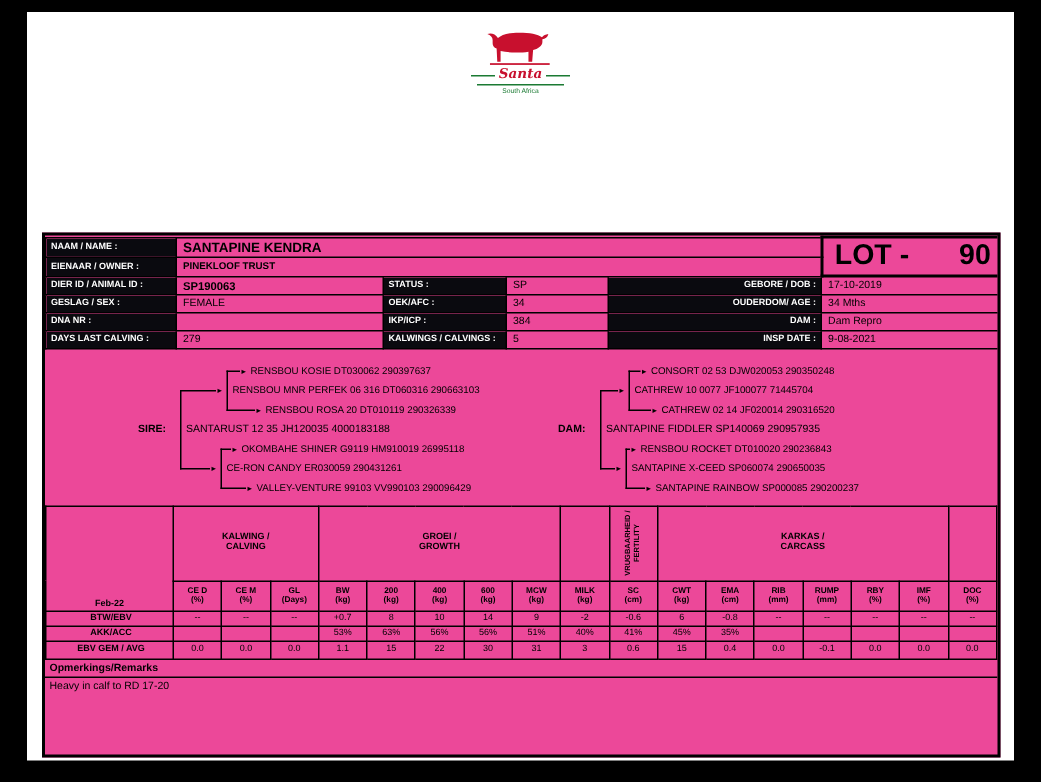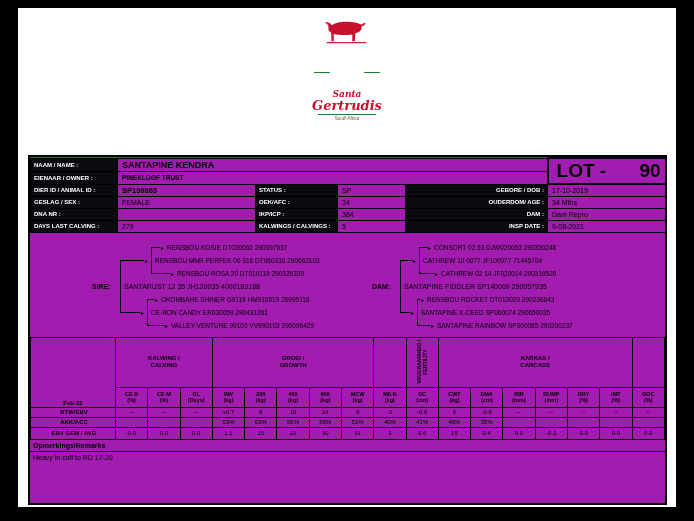--- a/index.html
+++ b/index.html
@@ -5,27 +5,27 @@
   *{margin:0;padding:0;box-sizing:border-box;}
   html,body{width:694px;height:521px;overflow:hidden;}
   body{background:#000;font-family:"Liberation Sans",sans-serif;position:relative;color:#000;}
   .page{position:absolute;left:18px;top:8px;width:658px;height:499px;background:#fff;}
 
   
   .logo{position:absolute;top:10px;left:50%;transform:translateX(-50%);width:120px;text-align:center;}
   .bull{display:block;margin:0 auto;}
   .s1row{display:flex;justify-content:center;align-items:center;gap:3px;margin-top:1px;}
   .gline{width:16px;height:1px;background:#1b7a33;display:inline-block;}
-  .s1{font-family:"DejaVu Serif",serif;font-style:italic;font-weight:700;font-size:9px;color:#c8102e;line-height:1;margin-top:44px;}
+  .s1{font-family:"DejaVu Serif",serif;font-style:italic;font-weight:700;font-size:9px;color:#c8102e;line-height:1;}
   .s2{font-family:"DejaVu Serif",serif;font-style:italic;font-weight:700;font-size:13px;color:#c8102e;line-height:1.1;}
   .s2u{width:58px;height:1px;background:#1b7a33;margin:1px auto 0;}
   .s3{font-size:4.5px;color:#1b7a33;line-height:1.8;}
 
   
-  .doc{position:absolute;left:10px;top:147px;width:639px;height:350px;border:2px solid #000;background:#a21caf;overflow:hidden;}
+  .doc{position:absolute;left:10px;top:147px;width:639px;height:350px;border:2px solid #000;background:#ec4899;overflow:hidden;}
   table{border-collapse:collapse;table-layout:fixed;width:100%;}
   td{border:1px solid #000;overflow:hidden;white-space:nowrap;vertical-align:middle;}
   .dk{background:#0a0a0f;color:#fff;font-size:6px;font-weight:700;padding:0 3px;}
   .dk.r{text-align:right;}
   .wv{font-size:7px;padding:0 4px;}
   .wv.b{font-weight:700;font-size:7.5px;}
   .vname{font-size:9px;font-weight:700;}
   .vowner{font-size:6.5px;font-weight:700;}
   .lotcell{border:2px solid #000;padding:0 8px;}
   .lotflex{display:flex;justify-content:space-between;align-items:center;font-size:19px;font-weight:700;}
@@ -61,21 +61,20 @@
   <div class="logo">
     <svg class="bull" width="46" height="27" viewBox="0 0 52 30" aria-hidden="true">
       <path fill="#c8102e" d="M9,8 C7,5 4,4 1,5 C3.5,6 5,7.5 5,9.5 L5,12 C5,14 6,15.2 8,16 L8.5,26 L11,26 L11,17.8 C17,19.3 26,19.3 32,18.3 L32,26 L34.8,26 L35.5,17 C39,16.3 42.5,14 42.5,11 L42.5,9 C44.5,8.8 46.5,7.5 47,5 C45,5.3 43.2,6 42.2,7.5 C39,5 33,4 25,4 C17,4 12,5.5 9,8 Z"></path>
       <rect fill="#c8102e" x="3" y="27" width="45" height="1.3"></rect>
     </svg>
     <div class="s1row">
         <i class="gline"></i>
         <span class="s1">Santa</span>
         <i class="gline"></i>
       </div>
-    <div class="s2">Gertrudis</div>
     <div class="s2u"></div>
     <div class="s3">South Africa</div>
   </div>
 
   <div class="doc">
 
     <table class="info">
       <colgroup>
           <col style="width:87px">
           <col style="width:138px">

